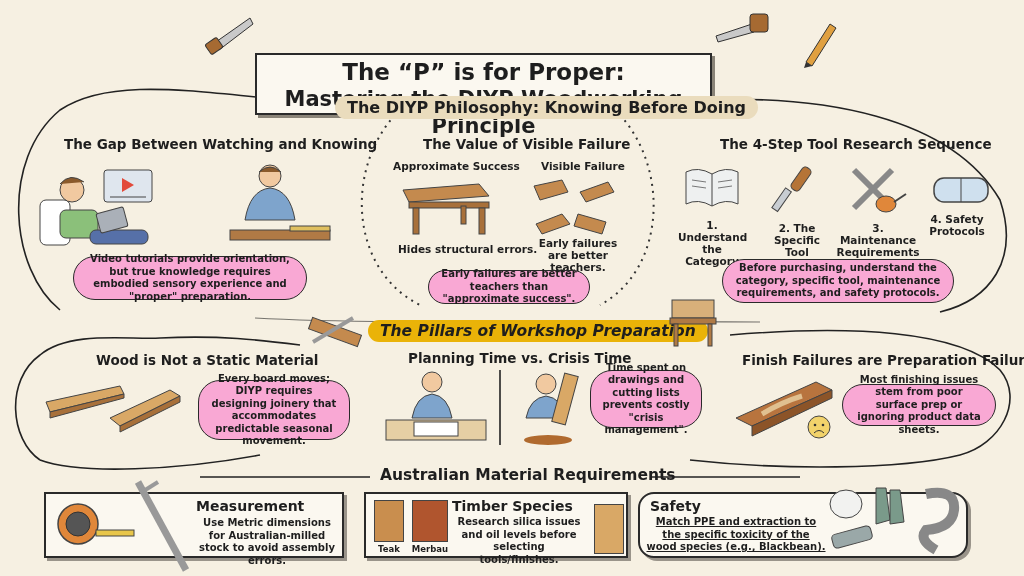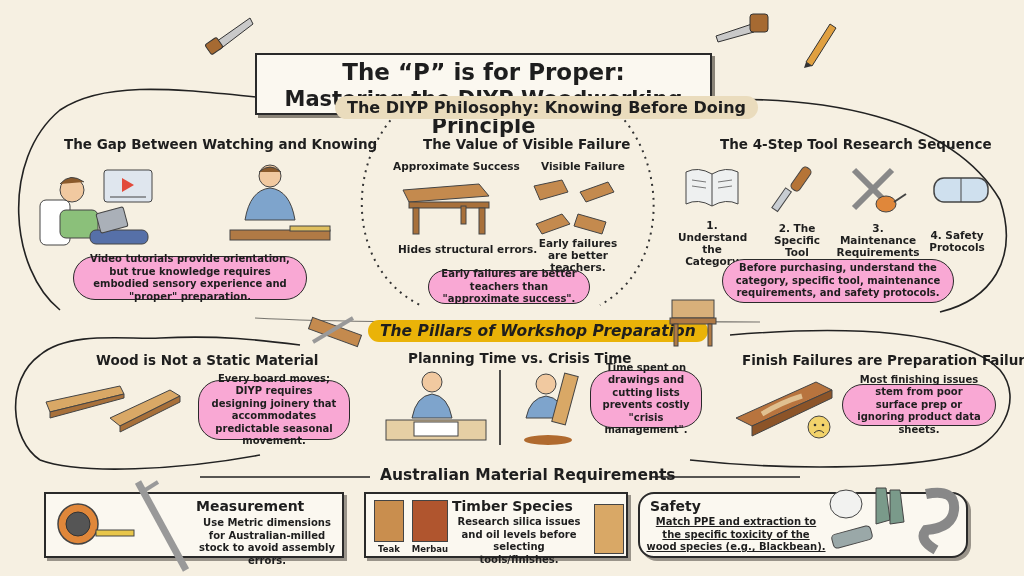--- a/index.html
+++ b/index.html
@@ -148,21 +148,21 @@
   <ellipse cx="38" cy="40" rx="10" ry="8" fill="#e0873a" stroke="#444"></ellipse>
   <line x1="46" y1="38" x2="58" y2="30" stroke="#444" stroke-width="2"></line>
 </svg>
 <svg class="abs" style="left:932px;top:172px" width="58" height="36">
   <rect x="2" y="6" width="54" height="24" rx="10" fill="#cfe0ee" stroke="#444" stroke-width="1.5"></rect>
   <line x1="29" y1="6" x2="29" y2="30" stroke="#444"></line>
 </svg>
 <div class="abs caption" style="left:678px;top:219px;width:68px;">1. Understand the Category</div>
 <div class="abs caption" style="left:762px;top:222px;width:70px;">2. The Specific Tool</div>
 <div class="abs caption" style="left:836px;top:222px;width:84px;">3. Maintenance Requirements</div>
-<div class="abs caption" style="left:926px;top:229px;width:62px;">4. Safety Protocols</div>
+<div class="abs caption" style="left:926px;top:213px;width:62px;">4. Safety Protocols</div>
 <div class="abs bubble" style="left:722px;top:259px;width:232px;height:44px;">Before purchasing, understand the category, specific tool, maintenance requirements, and safety protocols.</div>
 
 <svg class="abs" style="left:305px;top:312px" width="60" height="36">
   <rect x="4" y="14" width="52" height="12" fill="#c48a4e" stroke="#444" transform="rotate(20 30 20)"></rect>
   <line x1="8" y1="30" x2="48" y2="6" stroke="#999" stroke-width="4"></line>
 </svg>
 <div class="abs pill green" style="left:368px;top:320px;font-size:15.5px;">The Pillars of Workshop Preparation</div>
 <svg class="abs" style="left:668px;top:298px" width="50" height="50">
   <rect x="4" y="2" width="42" height="18" fill="#d8b07a" stroke="#444"></rect>
   <rect x="2" y="20" width="46" height="6" fill="#b07a45" stroke="#444"></rect>

